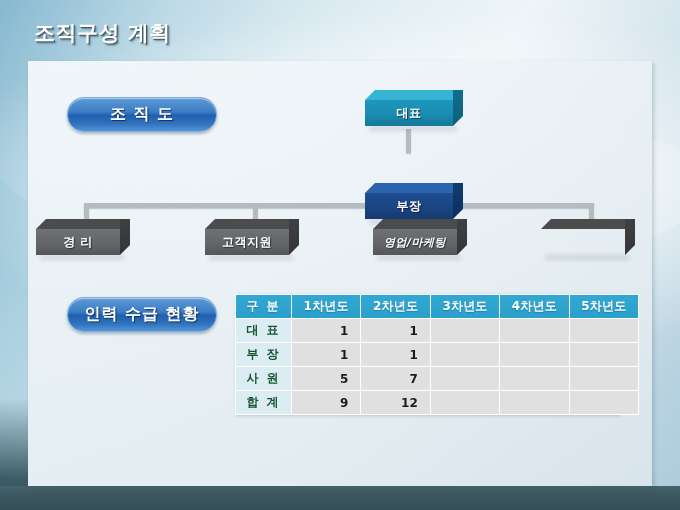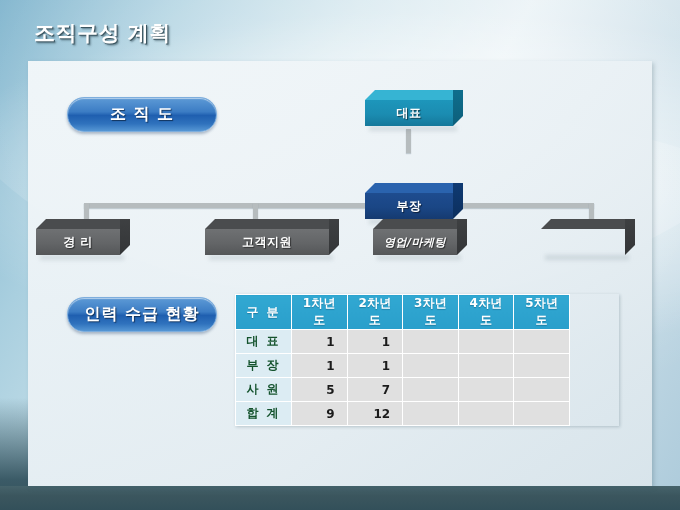--- a/index.html
+++ b/index.html
@@ -187,21 +187,21 @@
   
   #table-wrap {
     position: absolute;
     left: 235px;
     top: 294px;
     width: 384px;
     box-shadow: 1px 1px 3px rgba(80,105,118,0.3);
   }
   table {
     border-collapse: collapse;
-    width: 335px;
+    width: 404px;
     table-layout: fixed;
   }
   table th, table td {
     border: 1px solid #ffffff;
     height: 24px;
     font-size: 12px;
     font-weight: bold;
     padding: 0 6px;
     box-sizing: border-box;
   }
@@ -273,21 +273,21 @@
         <div class="face">부장</div>
       </div>
 
       <div class="node gray" style="left:8px; top:158px; width:84px; height:40px;">
         <div class="shadow"></div>
         <div class="top"></div>
         <div class="side"></div>
         <div class="face">경 리</div>
       </div>
 
-      <div class="node gray" style="left:177px; top:158px; width:84px; height:30px;padding-left:40px;">
+      <div class="node gray" style="left:177px; top:158px; width:84px; height:30px;">
         <div class="shadow"></div>
         <div class="top"></div>
         <div class="side"></div>
         <div class="face">고객지원</div>
       </div>
 
       <div class="node gray" style="left:345px; top:158px; width:84px; height:36px;">
         <div class="shadow"></div>
         <div class="top"></div>
         <div class="side"></div>

